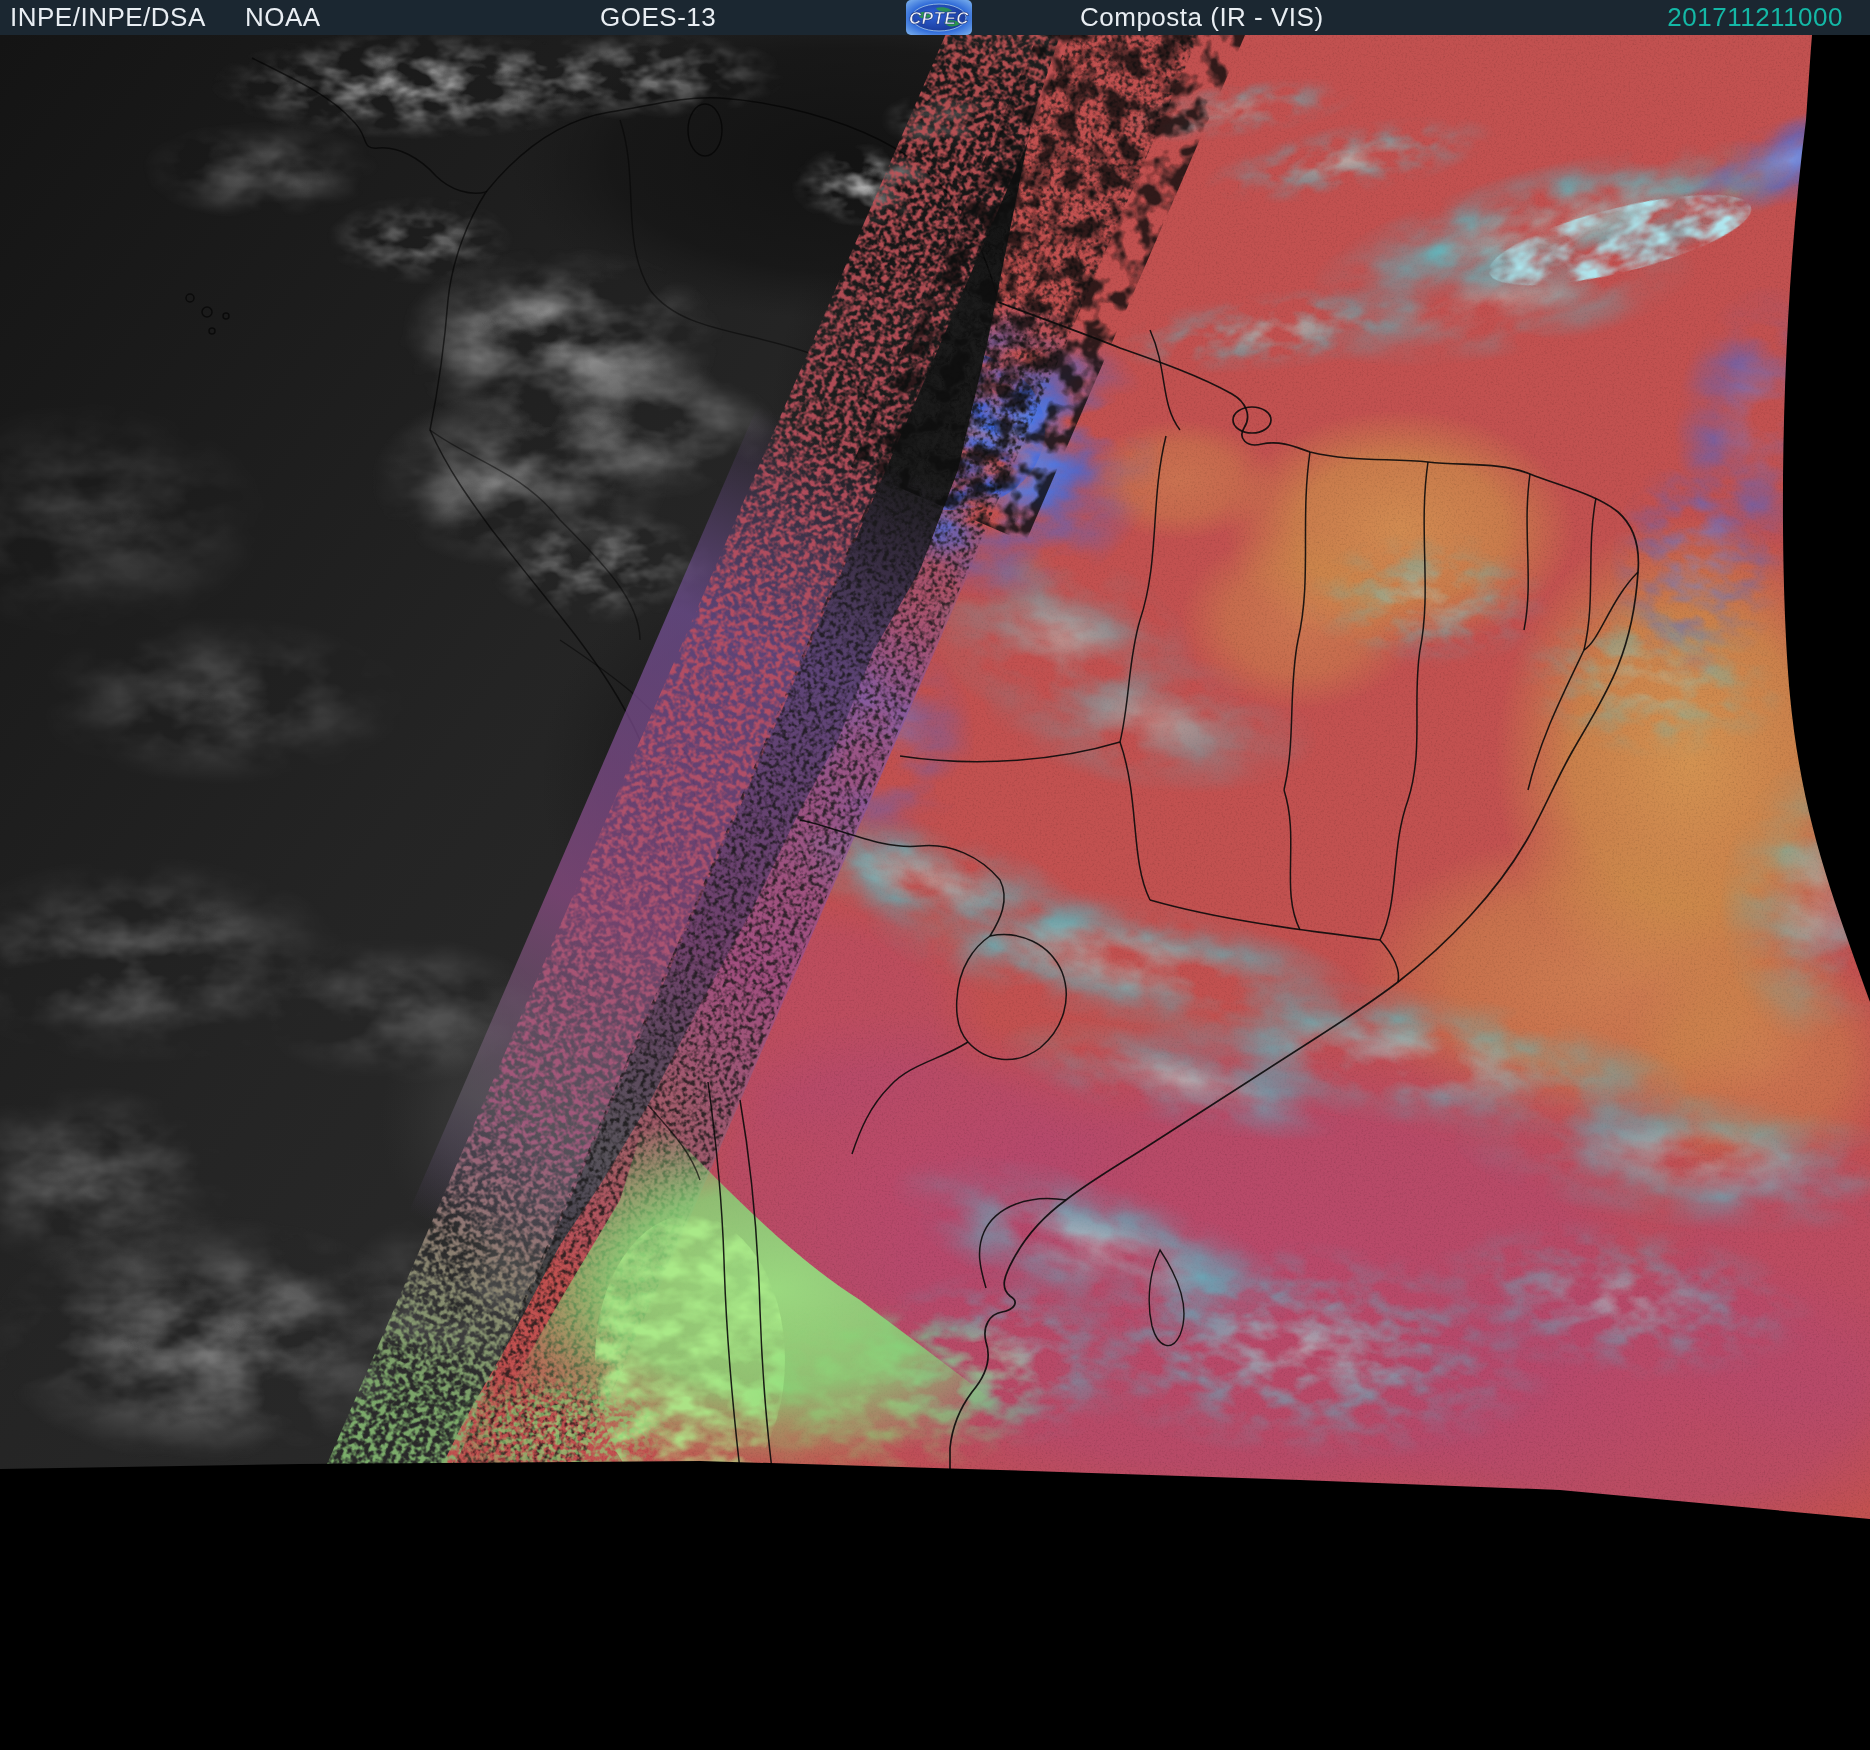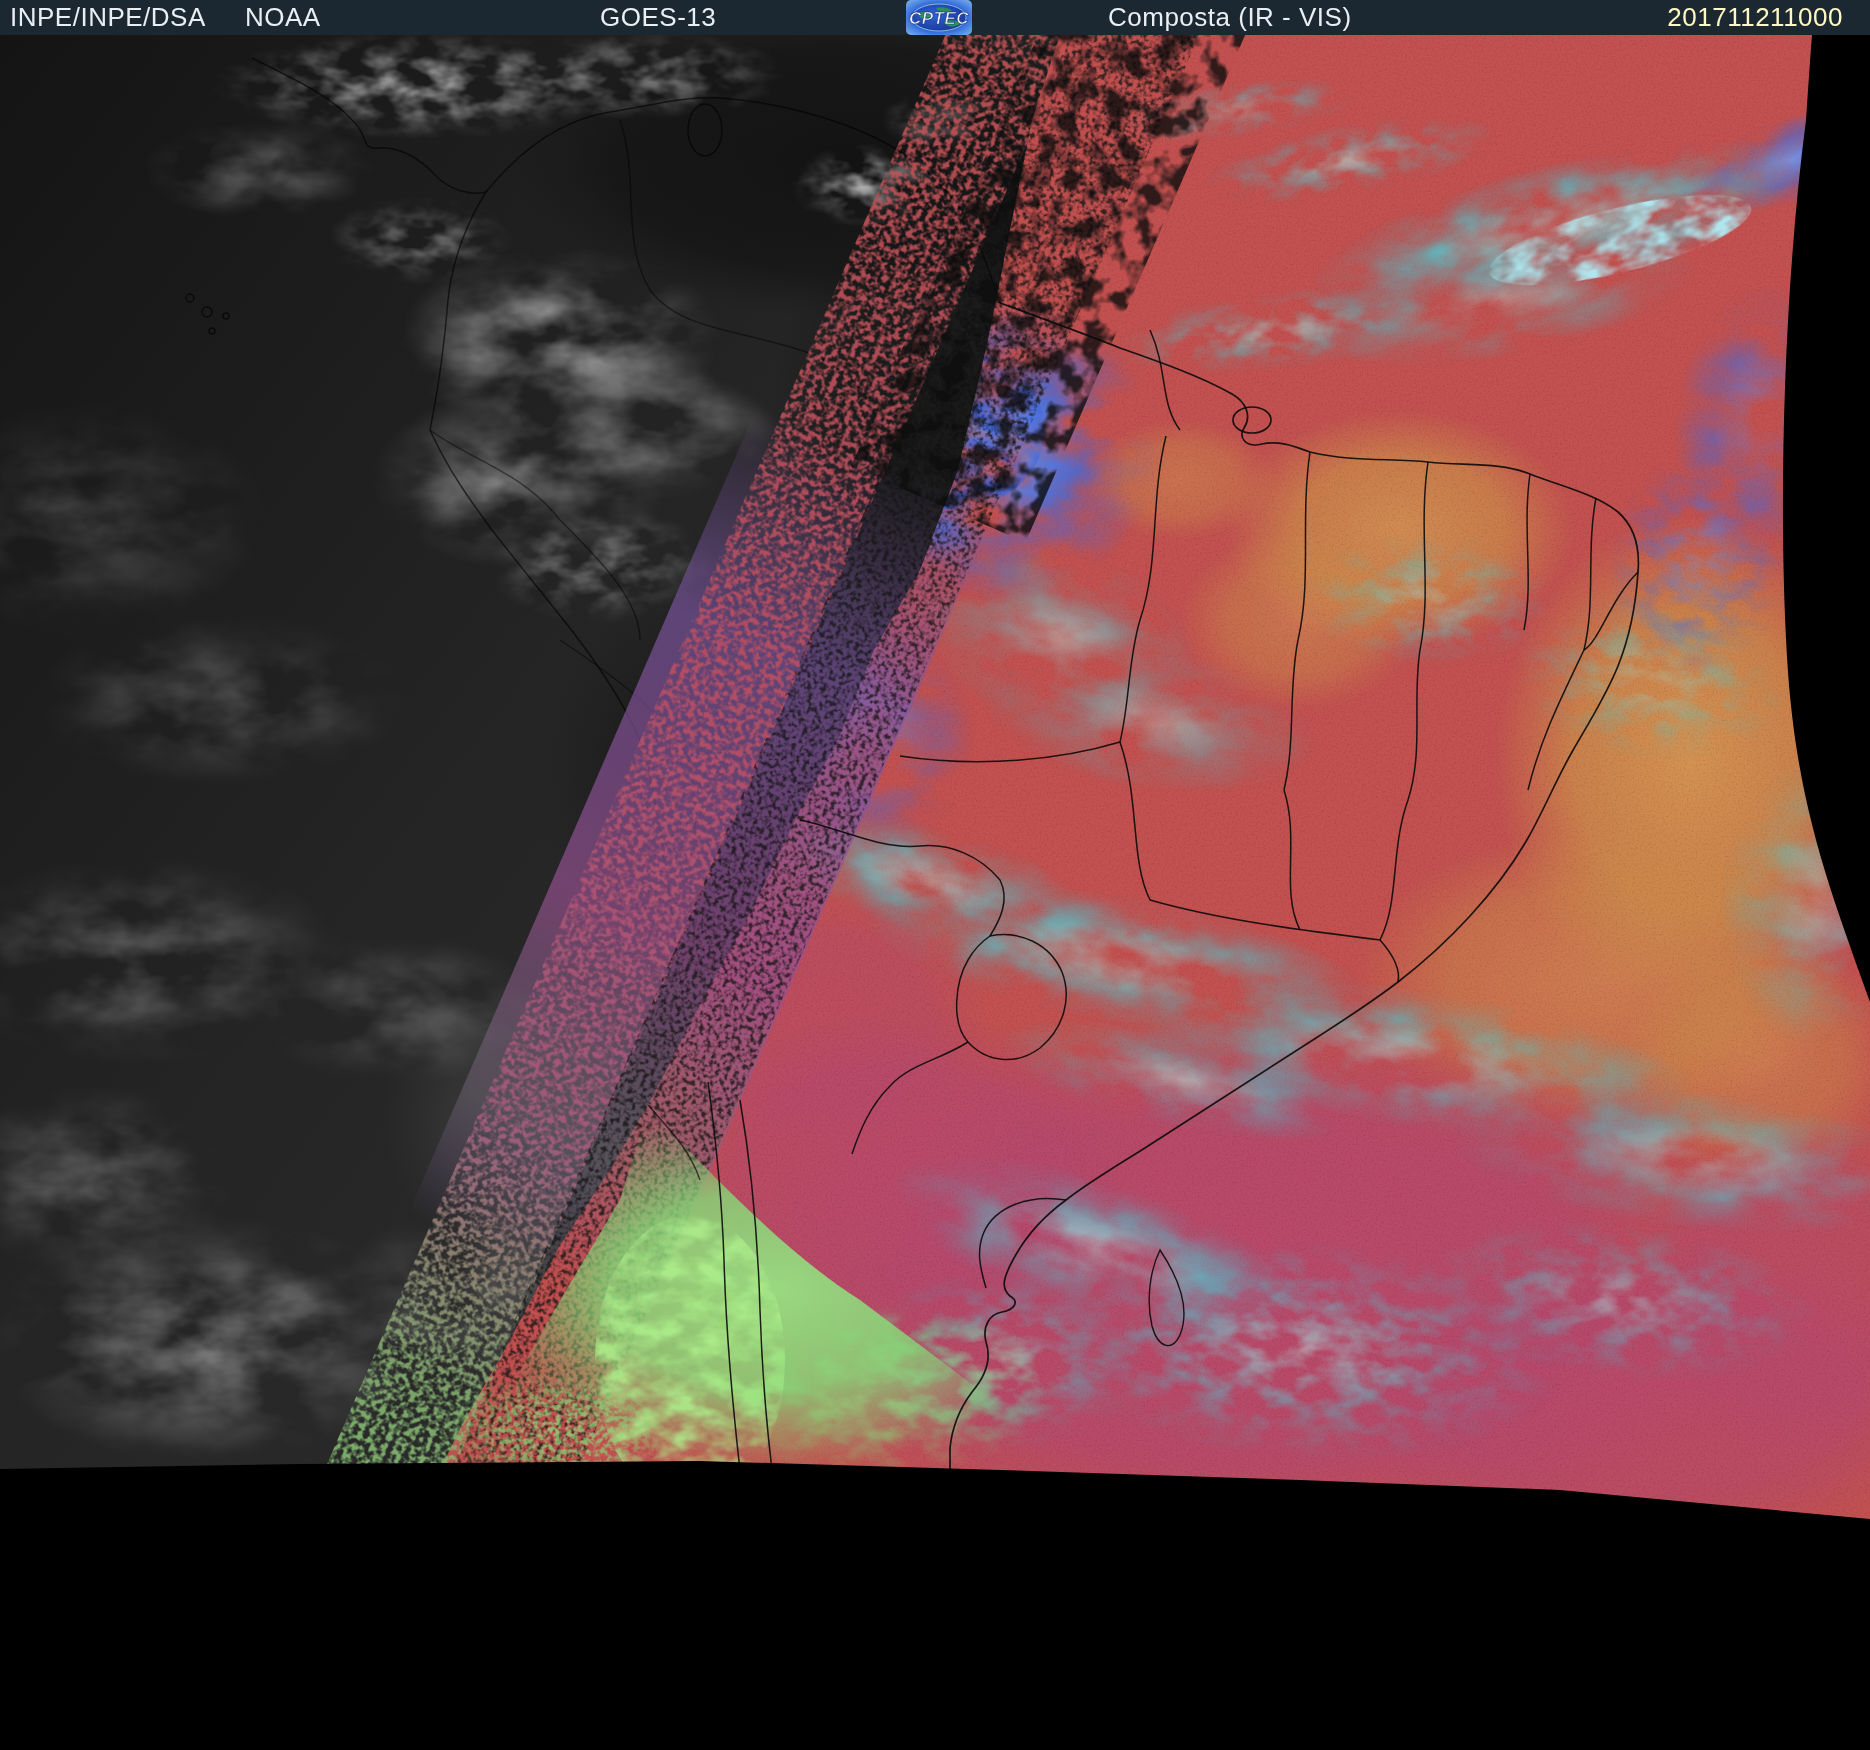--- a/index.html
+++ b/index.html
@@ -6,21 +6,21 @@
   #stage{position:relative;width:1870px;height:1750px;overflow:hidden;background:#000;
          font-family:"Liberation Sans", sans-serif;}
   #scene{position:absolute;left:0;top:0;}
   
   #hdr{position:absolute;left:0;top:0;width:1870px;height:35px;background:#1b2731;z-index:5;}
   #hdr .t{position:absolute;top:0;height:35px;line-height:35px;color:#e9eef3;font-size:26px;
           letter-spacing:0.5px;white-space:nowrap;}
   #t-agency{left:10px;}
   #t-noaa{left:245px;}
   #t-sat{left:600px;}
-  #t-prod{left:1080px;margin-left:28px;}
+  #t-prod{left:1080px;}
   #t-time{right:27px;}
   #logo{position:absolute;left:906px;top:0;width:66px;height:53px;}
 </style>
 </head>
 <body>
 
 <div id="stage">
 
   <svg id="scene" width="1870" height="1750" viewBox="0 0 1870 1750">
     <defs>
@@ -307,15 +307,15 @@
       <svg width="66" height="35" viewBox="0 0 66 35">
         <rect x="0" y="0" width="66" height="35" rx="5" fill="url(#lgBg)"></rect>
         <ellipse cx="33" cy="17.5" rx="27" ry="13.5" fill="url(#lgGlobe)" stroke="#aacdeb" stroke-width="0.8"></ellipse>
         <path d="M12,14 C18,10 24,12 26,16 C22,20 14,20 12,14 Z" fill="#2e9e40" opacity="0.9"></path>
         <path d="M38,22 C44,19 52,20 54,24 C48,28 40,27 38,22 Z" fill="#2e9e40" opacity="0.9"></path>
         <path d="M30,8 C36,6 44,8 46,11 C40,13 32,12 30,8 Z" fill="#2e9e40" opacity="0.8"></path>
         <text x="33" y="24" text-anchor="middle" font-family="Liberation Sans, sans-serif" font-size="17" font-weight="bold" font-style="italic" fill="#eef0f8" stroke="#16307a" stroke-width="0.6" letter-spacing="0.5">CPTEC</text>
       </svg>
     </span>
     <span class="t" id="t-prod" style="color: rgb(233, 238, 243);">Composta (IR - VIS)</span>
-    <span class="t" id="t-time" style="color: #fef9c3;">201711211000</span>
+    <span class="t" id="t-time" style="color: #14b8a6;">201711211000</span>
   </div>
 </div>
 
 </body></html>

